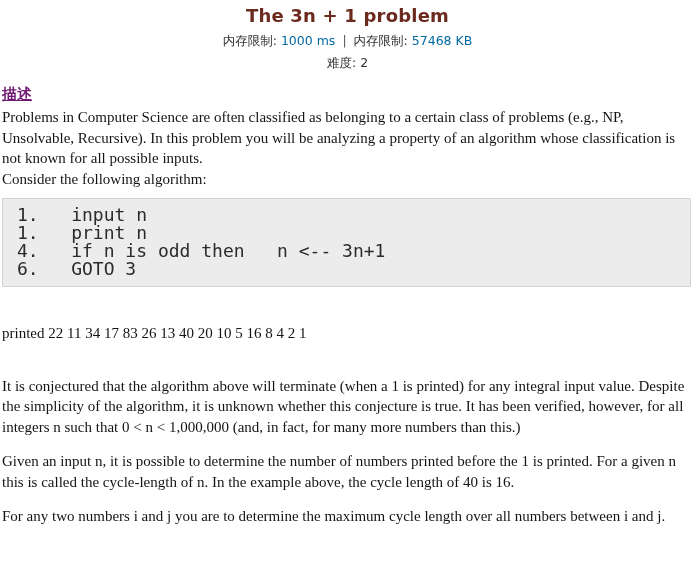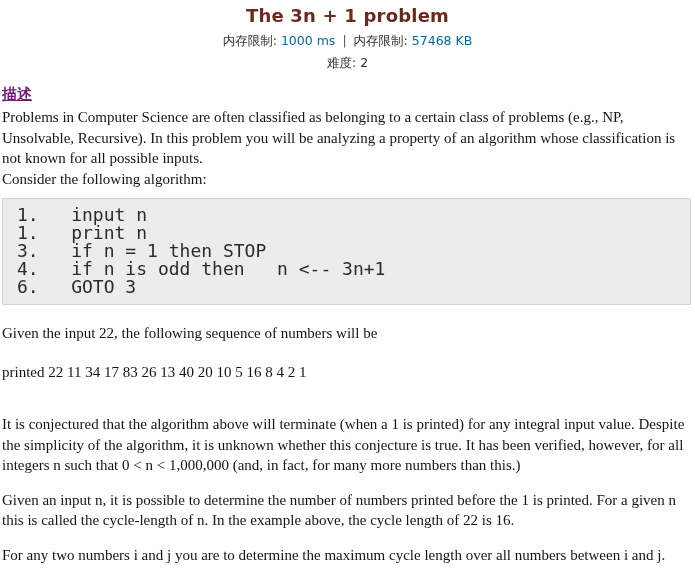--- a/index.html
+++ b/index.html
@@ -126,34 +126,32 @@
 
   <h2 class="section-heading">描述</h2>
 
   <p class="para">Problems in Computer Science are often classified as belonging to a certain class of problems (e.g., NP, Unsolvable, Recursive). In this problem you will be analyzing a property of an algorithm whose classification is not known for all possible inputs.</p>
 
   <p class="para">Consider the following algorithm:</p>
 
   <div class="code-block">
     <div class="code-line">1.   input n</div>
     <div class="code-line">1.   print n</div>
-    <div class="code-line">3.   if n = 1 then STOP</div>
     <div class="code-line">4.   if n is odd then   n &lt;-- 3n+1</div>
     <div class="code-line">6.   GOTO 3</div>
   </div>
 
   <div class="spacer-18"></div>
-  <p class="para">Given the input 22, the following sequence of numbers will be</p>
 
   <div class="spacer-18"></div>
   <p class="para">printed 22 11 34 17 83 26 13 40 20 10 5 16 8 4 2 1</p>
 
   <div class="spacer-22"></div>
   <div class="spacer-10"></div>
   <p class="para">It is conjectured that the algorithm above will terminate (when a 1 is printed) for any integral input value. Despite the simplicity of the algorithm, it is unknown whether this conjecture is true. It has been verified, however, for all integers n such that 0 &lt; n &lt; 1,000,000 (and, in fact, for many more numbers than this.)</p>
 
   <div class="spacer-14"></div>
-  <p class="para">Given an input n, it is possible to determine the number of numbers printed before the 1 is printed. For a given n this is called the cycle-length of n. In the example above, the cycle length of 22 is 16.</p>
+  <p class="para">Given an input n, it is possible to determine the number of numbers printed before the 1 is printed. For a given n this is called the cycle-length of n. In the example above, the cycle length of 40 is 16.</p>
 
   <div class="spacer-14"></div>
   <p class="para">For any two numbers i and j you are to determine the maximum cycle length over all numbers between i and j.</p>
 
 </div>
 
 </body></html>

